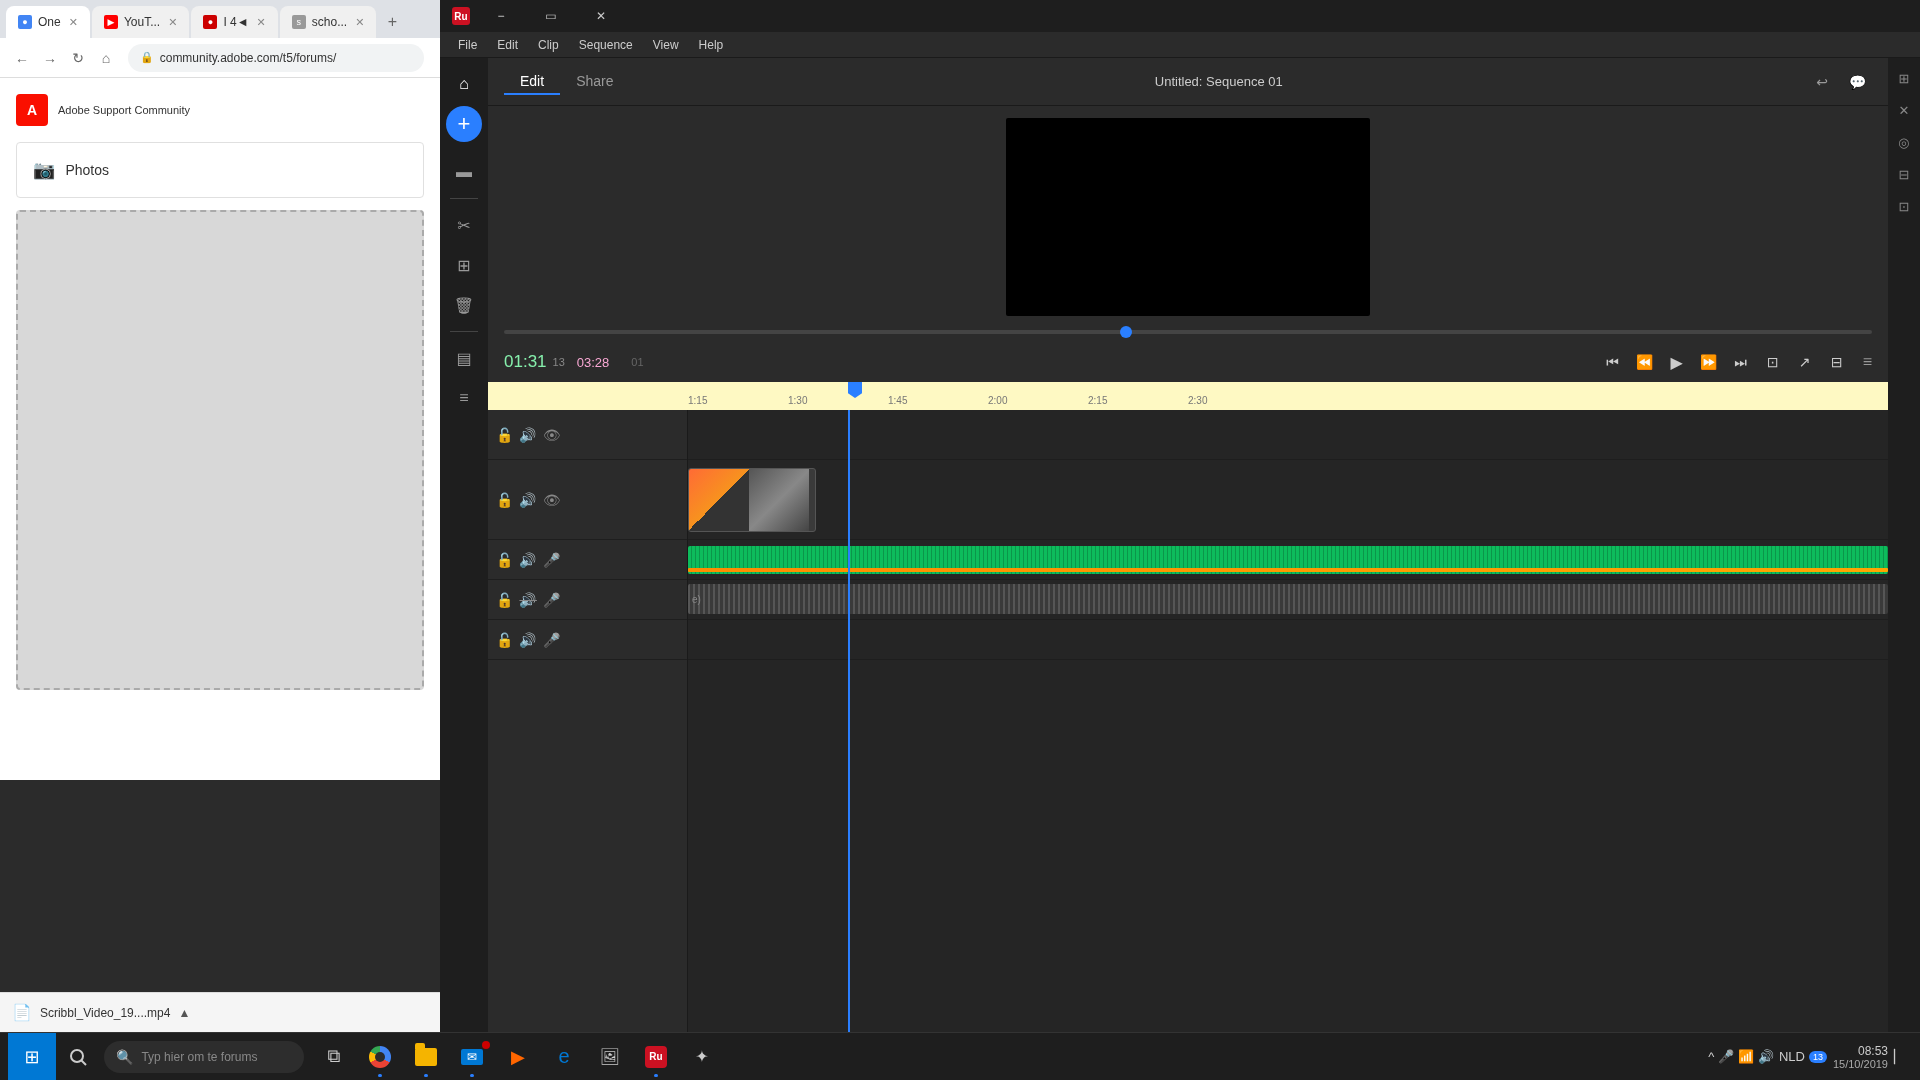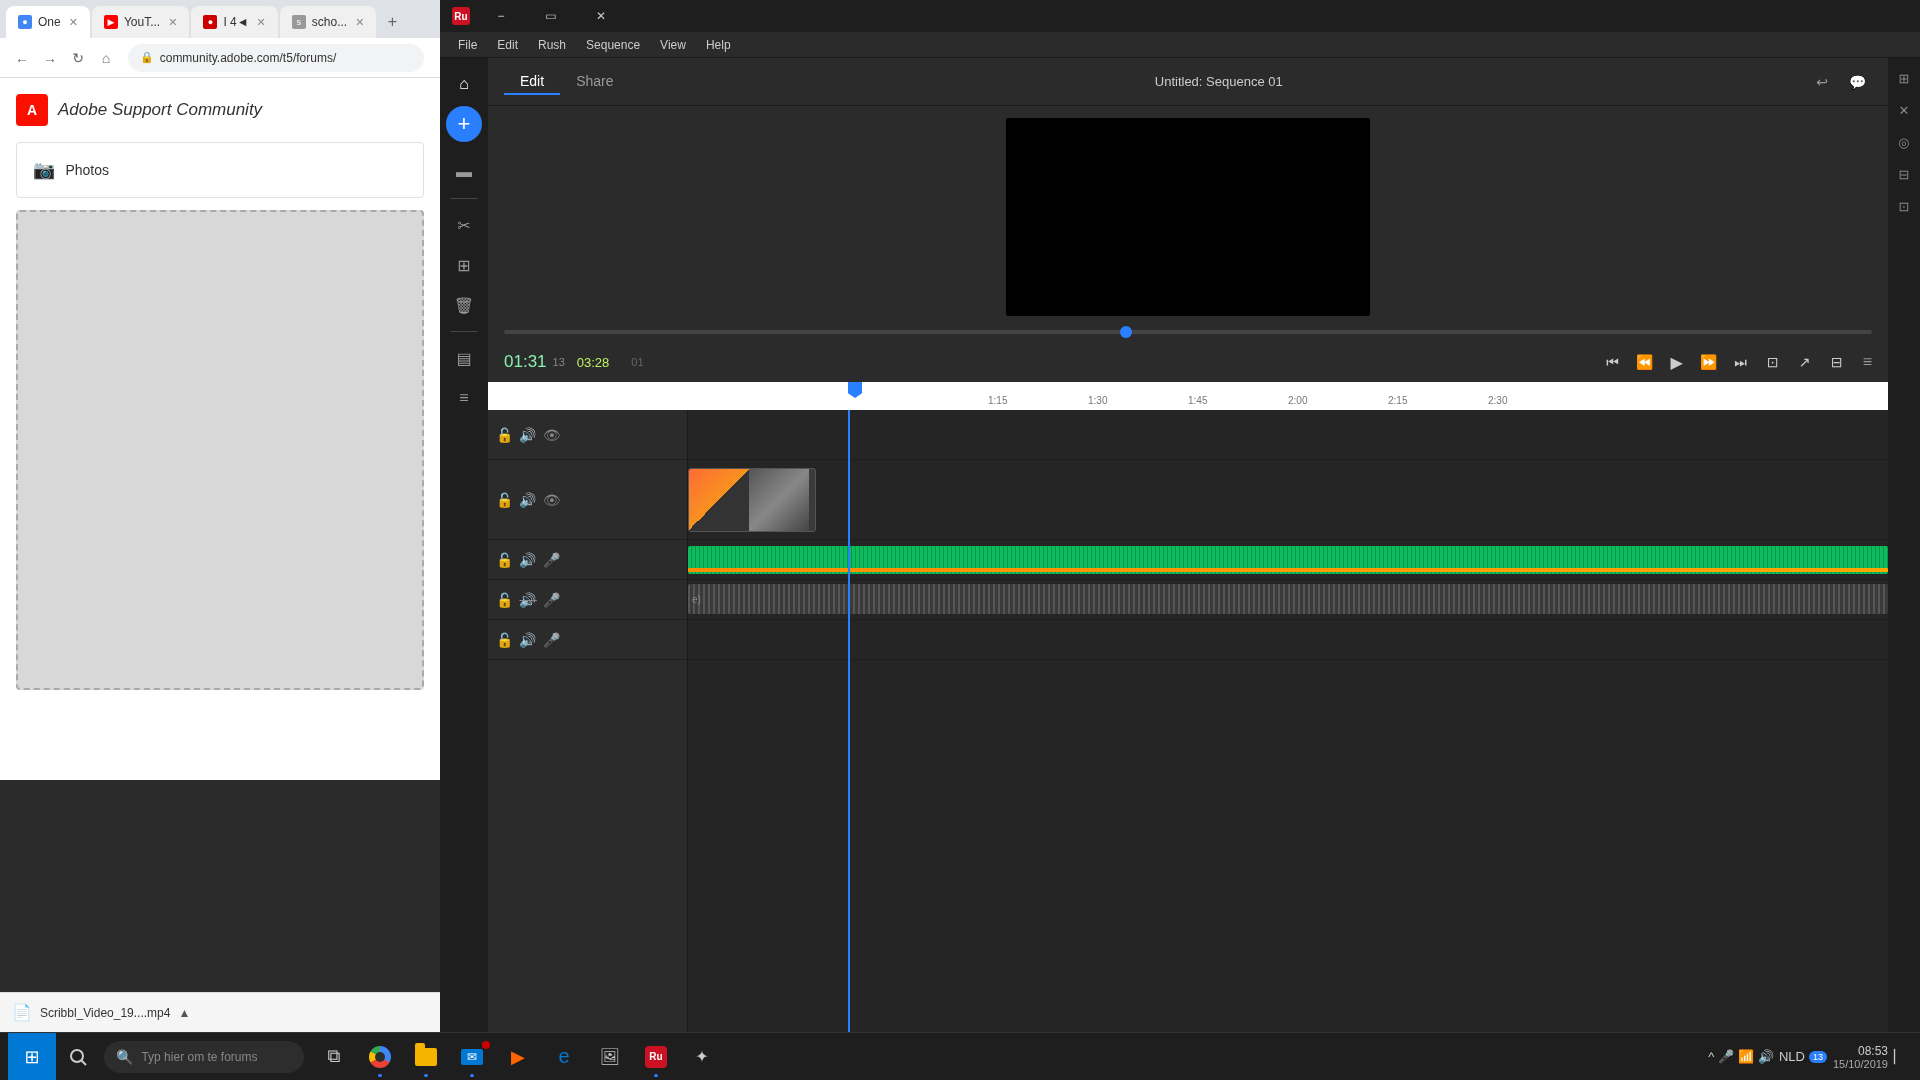--- a/index.html
+++ b/index.html
@@ -124,34 +124,34 @@
     .scrubber-thumb {
       width: 12px; height: 12px; background: #2a7fff; border-radius: 50%;
       position: absolute; top: 50%; transform: translateY(-50%);
     }
 
     .transport-bar {
       width: 100%; display: flex; align-items: center; padding: 6px 0; gap: 4px;
     }
     .timecode { font-size: 17px; color: #86efac; font-variant-numeric: tabular-nums; }
     .timecode-secondary { font-size: 11px; color: #888; margin-left: 2px; }
-    .timecode-total { font-size: 13px; color: #bef264; margin-left: 8px; }
+    .timecode-total { font-size: 13px; color: #f9a8d4; margin-left: 8px; }
     .total-secondary { font-size: 11px; color: #666; margin-left: 18px; }
     .transport-spacer { flex: 1; }
     .transport-btn {
       width: 28px; height: 28px; display: flex; align-items: center; justify-content: center;
       color: #ccc; font-size: 14px; cursor: pointer; border-radius: 3px;
     }
     .transport-btn.play { font-size: 16px; }
     .transport-menu { margin-left: 8px; color: #999; font-size: 16px; cursor: pointer; }
 
     
     .timeline-ruler {
-      width: 100%; height: 28px; background: #ffffff; display: flex; align-items: center;
-      padding: 0 0 0 200px; position: relative; flex-shrink: 0; overflow: hidden; justify-content: center;
+      width: 100%; height: 28px; background: #fef9c3; display: flex; align-items: center;
+      padding: 0 0 0 200px; position: relative; flex-shrink: 0; overflow: hidden;
     }
     .ruler-marks { display: flex; align-items: flex-end; height: 100%; }
     .ruler-mark {
       font-size: 10px; color: #777; padding-bottom: 4px; width: 100px; flex-shrink: 0;
     }
 
     
     .timeline-container {
       flex: 1; background: #252525; overflow: hidden; position: relative; display: flex;
     }
@@ -323,21 +323,21 @@
     <div class="browser-nav-btn">⌂</div>
     <div class="address-bar">
       <span class="lock-icon">🔒</span>
       <span>community.adobe.com/t5/forums/</span>
     </div>
   </div>
 
   <div class="browser-content">
     <div class="adobe-header">
       <div class="adobe-logo">A</div>
-      <span style="font-size:17px; color:#333;font-style:italic;">Adobe Support Community</span>
+      <span style="font-size:11px; color:#333;">Adobe Support Community</span>
     </div>
 
     <div class="photos-section">
       <span class="photos-icon">📷</span>
       <span style="font-size:14px; color:#333;">Photos</span>
     </div>
 
     <div class="upload-area"></div>
   </div>
 </div>
@@ -349,21 +349,21 @@
     <div class="window-controls">
       <div class="win-btn">−</div>
       <div class="win-btn">▭</div>
       <div class="win-btn close">✕</div>
     </div>
   </div>
 
   <div class="menu-bar">
     <div class="menu-item">File</div>
     <div class="menu-item">Edit</div>
-    <div class="menu-item">Rush</div>
+    <div class="menu-item">Clip</div>
     <div class="menu-item">Sequence</div>
     <div class="menu-item">View</div>
     <div class="menu-item">Help</div>
   </div>
 
   <div class="main-content">
 
     <div class="left-sidebar">
       <div class="sidebar-icon active">⌂</div>
       <div class="add-btn">+</div>

